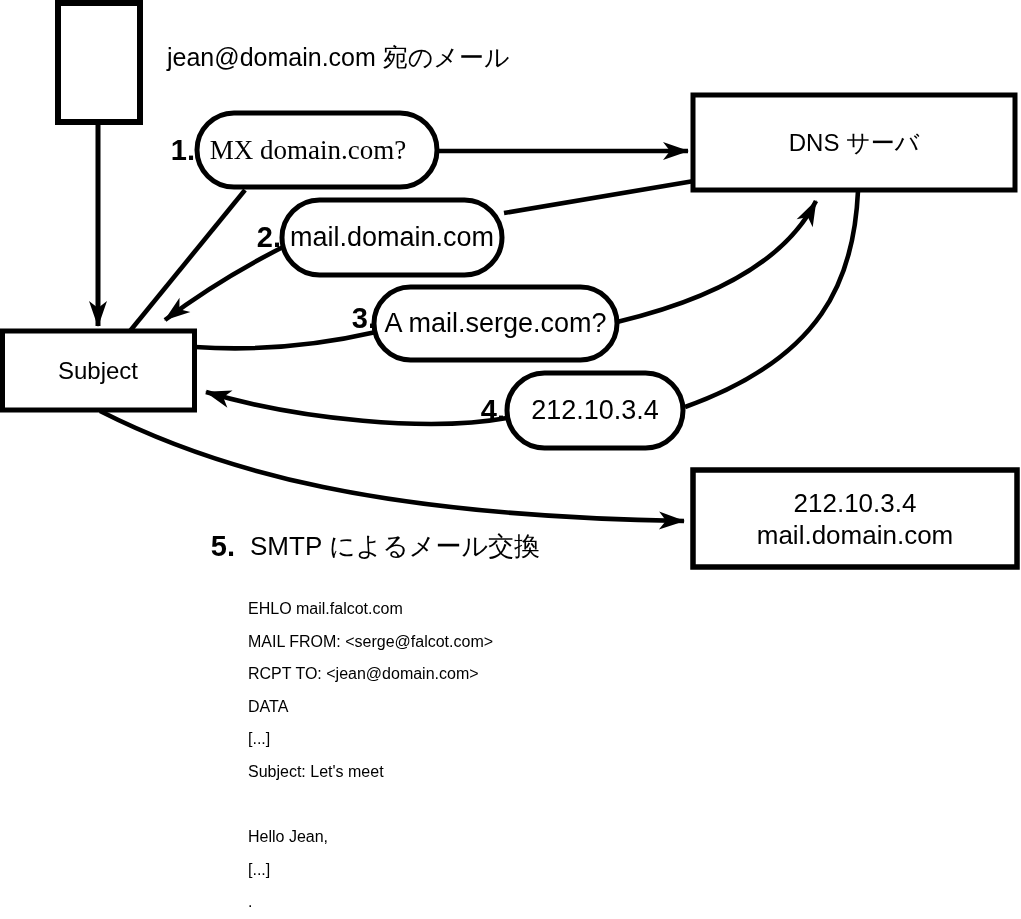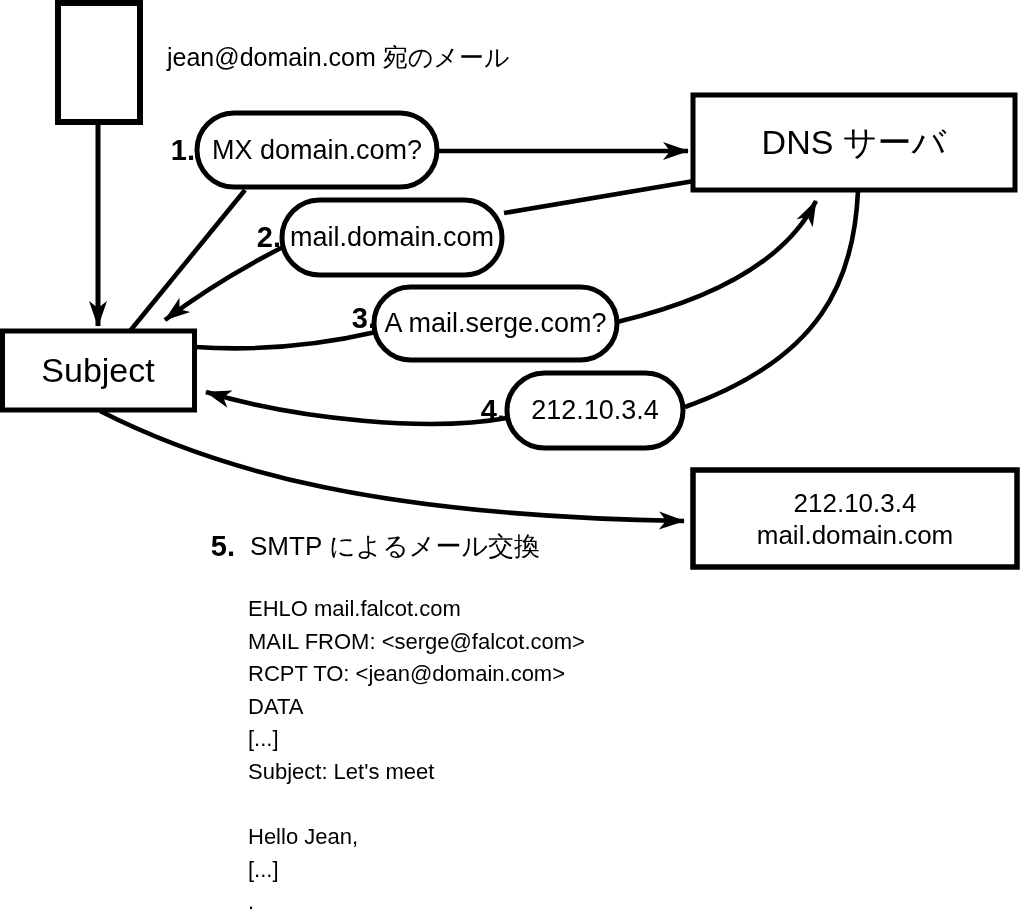--- a/index.html
+++ b/index.html
@@ -4,29 +4,29 @@
 <style>
   html,body{margin:0;padding:0;background:#ffffff;}
   .stage{
     position:relative;width:1021px;height:919px;background:#ffffff;
     font-family:"Liberation Sans","DejaVu Sans",sans-serif;color:#000;
     overflow:hidden;
   }
   .stage svg{position:absolute;left:0;top:0;}
   .lbl{position:absolute;white-space:nowrap;}
   .note{font-size:25px;line-height:30px;}
-  .boxlbl{display:flex;align-items:center;justify-content:center;font-size:34px;text-align:center;}
+  .boxlbl{display:flex;align-items:center;justify-content:center;font-size:24px;text-align:center;}
   .boxlbl.twoline{flex-direction:column;font-size:26px;line-height:32px;}
   .bubblelbl{display:flex;align-items:center;justify-content:center;font-size:27px;text-align:center;}
   .num{display:flex;align-items:center;justify-content:flex-end;font-weight:bold;font-size:29px;}
   .steplbl{font-size:26px;line-height:30px;}
   .smtp{
     position:absolute;left:248px;top:593px;margin:0;
     font-family:"Liberation Sans","DejaVu Sans",sans-serif;
-    font-size:22px;line-height:32.6px;white-space:pre;
+    font-size:16px;line-height:32.6px;white-space:pre;
   }
 </style>
 </head>
 <body>
 
 <div class="stage">
 
   <svg width="1021" height="919" viewBox="0 0 1021 919">
     <defs>
       <marker id="ah" viewBox="0 0 28 20" refX="26" refY="10" markerWidth="28" markerHeight="20" orient="auto" markerUnits="userSpaceOnUse">
@@ -66,21 +66,21 @@
     <div>212.10.3.4</div>
     <div>mail.domain.com</div>
   </div>
 
   <div class="lbl num" style="left:115px;top:131px;width:80px;height:38px;">1.</div>
   <div class="lbl num" style="left:201px;top:218px;width:80px;height:38px;">2.</div>
   <div class="lbl num" style="left:296px;top:299px;width:80px;height:38px;">3.</div>
   <div class="lbl num" style="left:425px;top:391px;width:80px;height:38px;">4.</div>
   <div class="lbl num" style="left:155px;top:527px;width:80px;height:38px;">5.</div>
 
-  <div class="lbl bubblelbl" style="left:197px;top:113px;width:240px;height:74px;">MX domain.com?</div>
+  <div class="lbl bubblelbl" style="left:188px;top:113px;width:240px;height:74px;font-family:Liberation Serif, serif;">MX domain.com?</div>
   <div class="lbl bubblelbl" style="left:282px;top:200px;width:220px;height:75px;">mail.domain.com</div>
   <div class="lbl bubblelbl" style="left:374px;top:287px;width:243px;height:73px;">A mail.serge.com?</div>
   <div class="lbl bubblelbl" style="left:507px;top:373px;width:176px;height:75px;">212.10.3.4</div>
 
   <div class="lbl steplbl" style="left:250px;top:531px;">SMTP によるメール交換</div>
 
   <pre class="smtp">EHLO mail.falcot.com
 MAIL FROM: &lt;serge@falcot.com&gt;
 RCPT TO: &lt;jean@domain.com&gt;
 DATA

